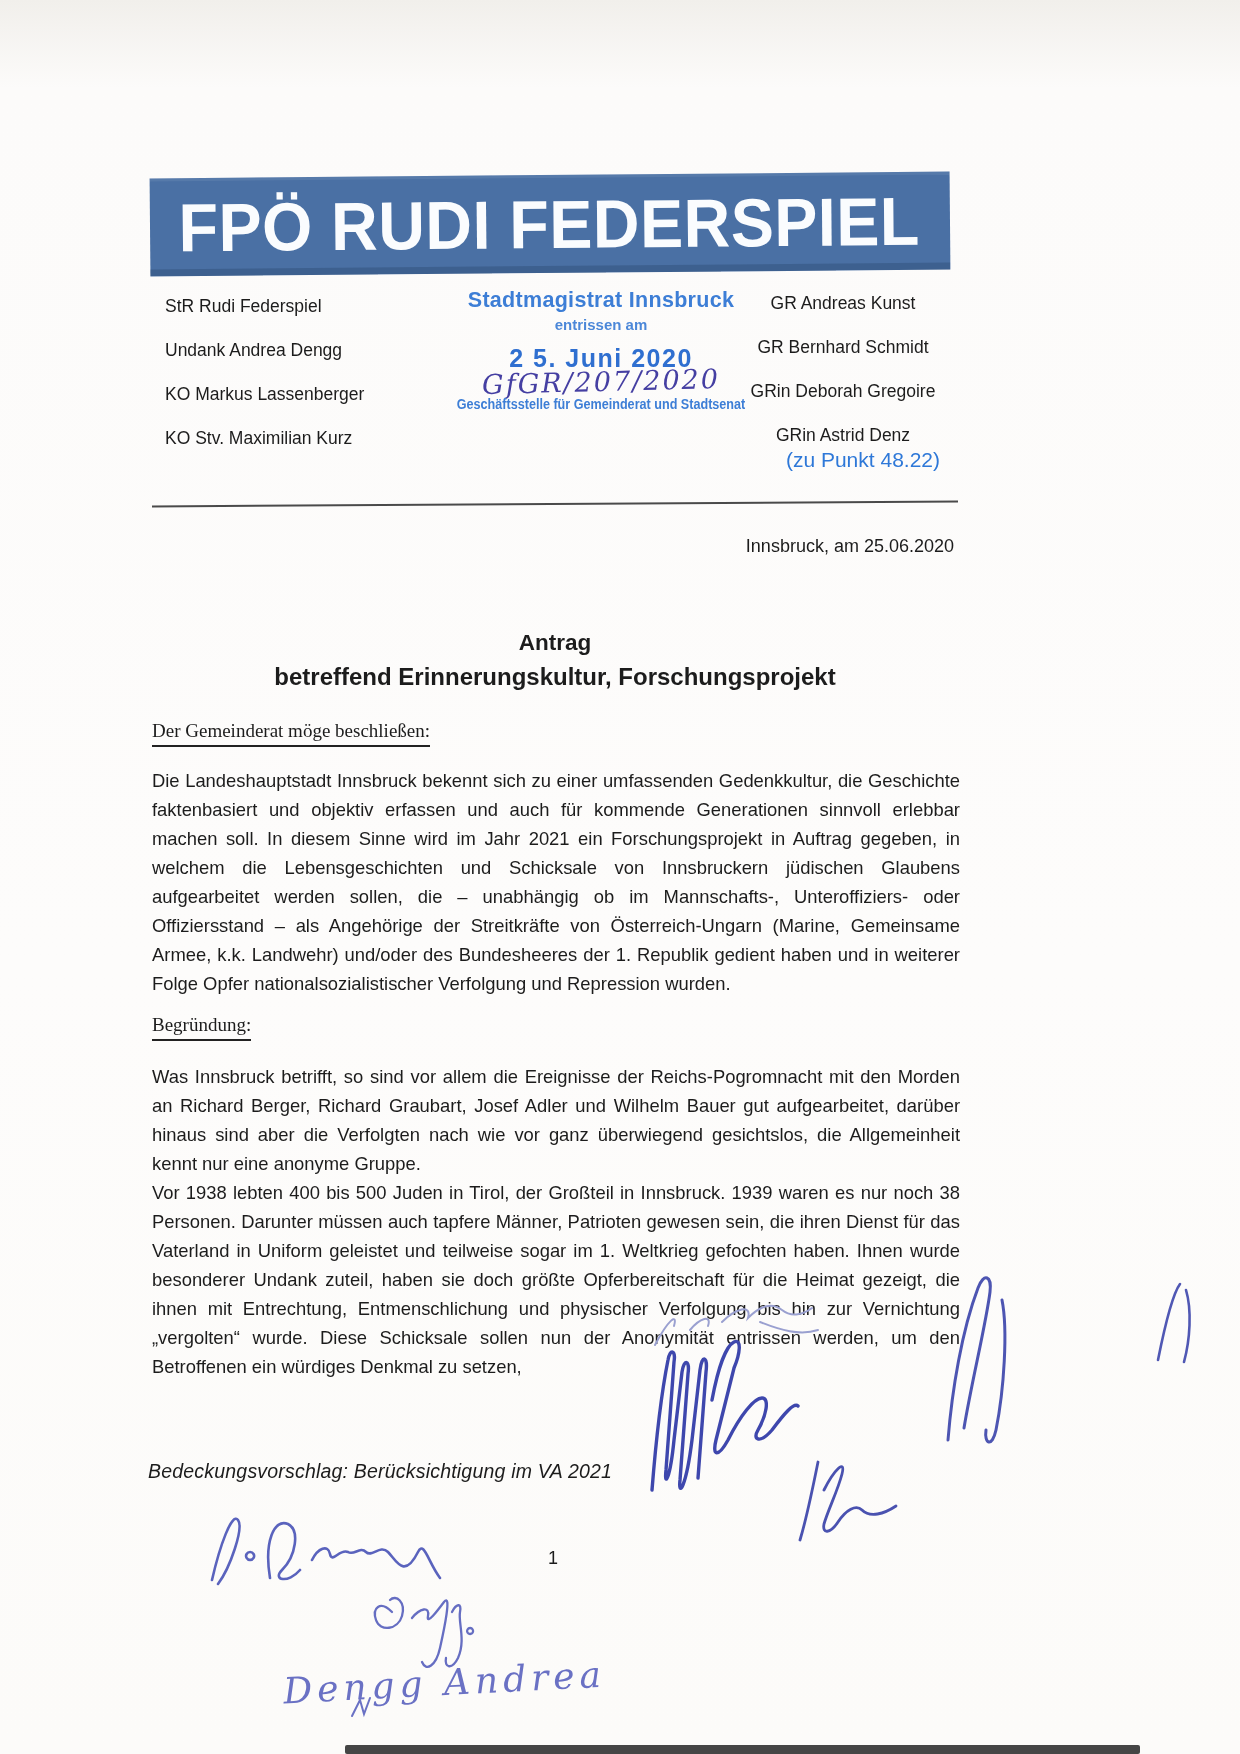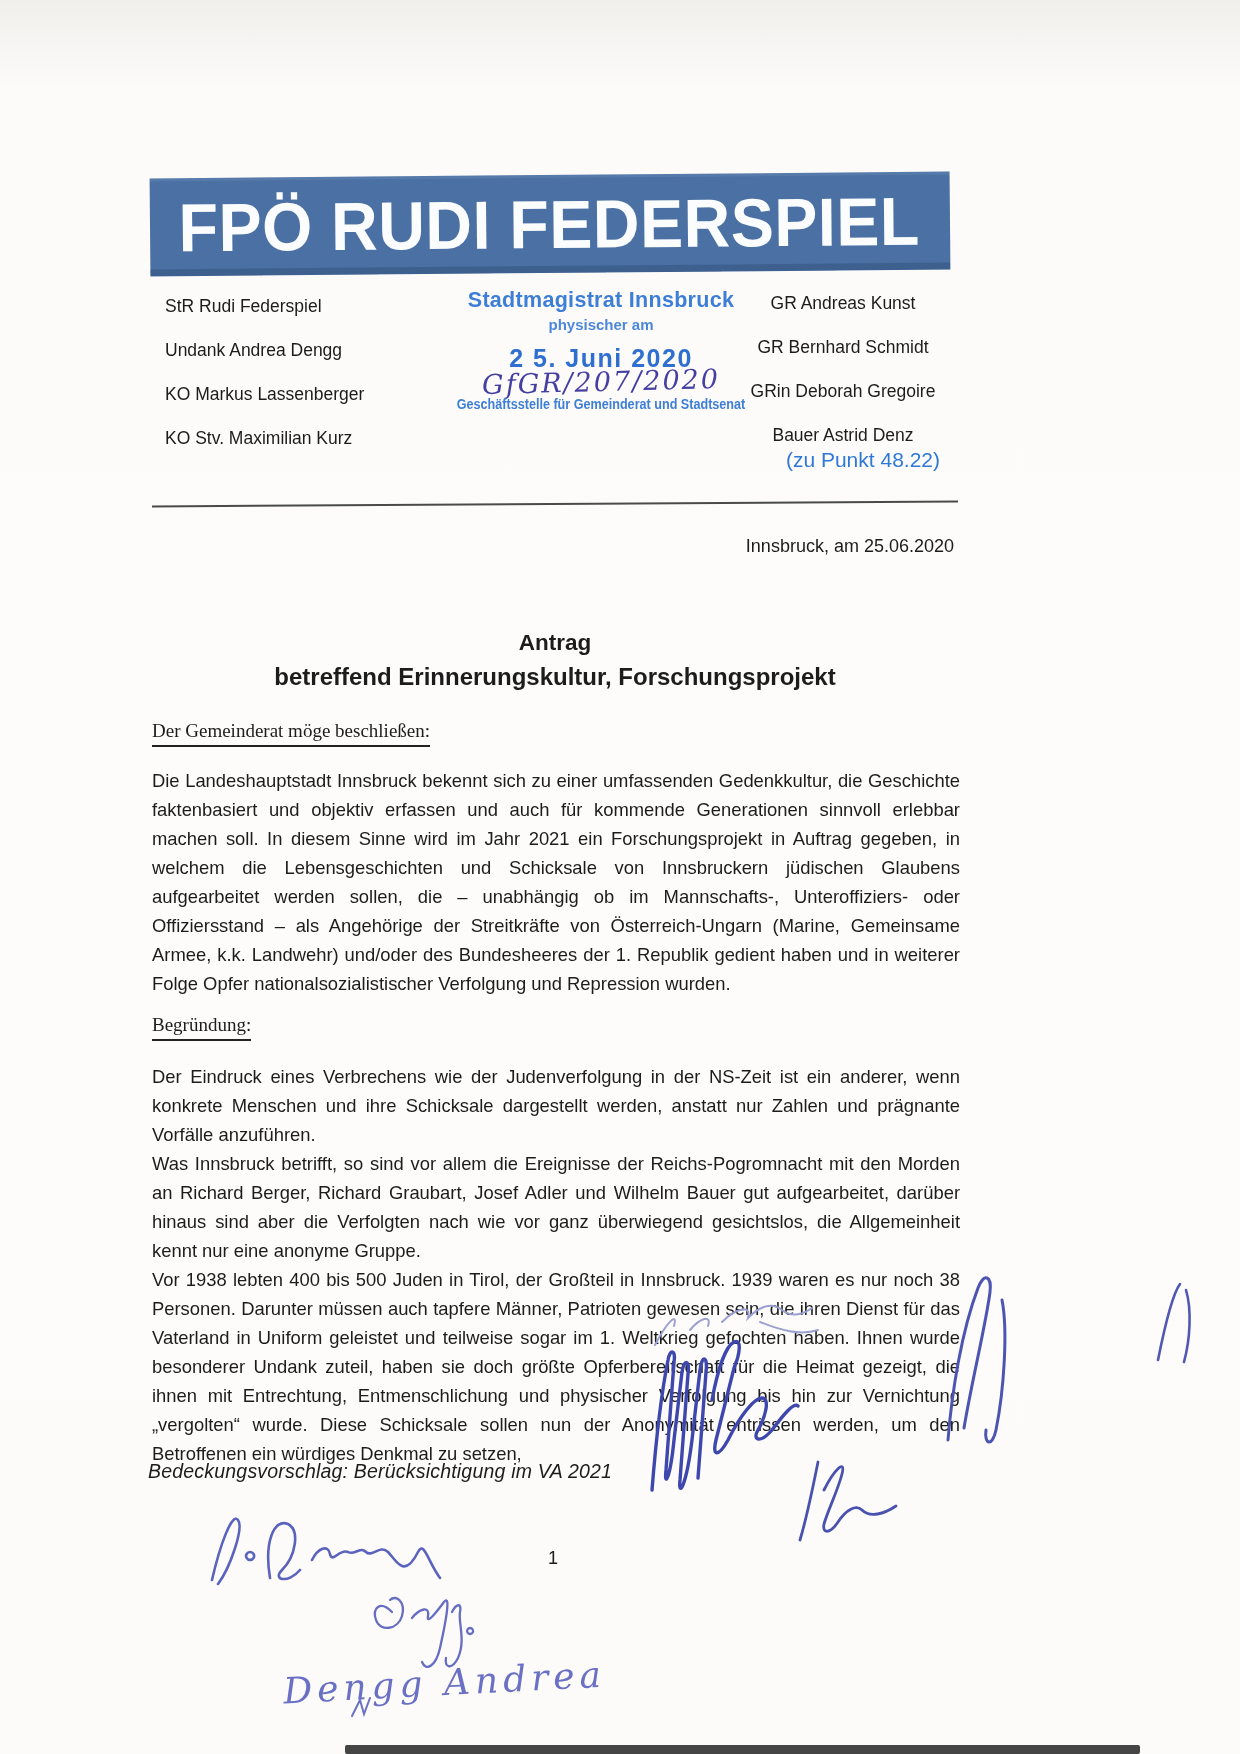--- a/index.html
+++ b/index.html
@@ -79,31 +79,31 @@
 
   <div class="col-left">
     <div class="row">StR Rudi Federspiel</div>
     <div class="row">Undank Andrea Dengg</div>
     <div class="row">KO Markus Lassenberger</div>
     <div class="row">KO Stv. Maximilian Kurz</div>
   </div>
 
   <div class="stamp">
     <div class="stamp-authority">Stadtmagistrat Innsbruck</div>
-    <div class="stamp-received">physischer am</div>
+    <div class="stamp-received">entrissen am</div>
     <div class="stamp-date">2 5. Juni 2020</div>
     <div class="stamp-ref">GfGR/207/2020</div>
     <div class="stamp-office">Geschäftsstelle für Gemeinderat und Stadtsenat</div>
   </div>
 
   <div class="col-right">
     <div class="row">GR Andreas Kunst</div>
     <div class="row">GR Bernhard Schmidt</div>
     <div class="row">GRin Deborah Gregoire</div>
-    <div class="row">Bauer Astrid Denz</div>
+    <div class="row">GRin Astrid Denz</div>
   </div>
 
   <div class="agenda-ref">(zu Punkt 48.22)</div>
 
   <div class="rule"></div>
 
   <div class="date-line">Innsbruck, am 25.06.2020</div>
 
   <div class="title-block">
     <div class="title-main">Antrag</div>
@@ -112,21 +112,20 @@
 
   <div class="sec-heading pos-res-head">
     <span>Der Gemeinderat möge beschließen:</span>
   </div>
   <div class="para pos-res-text">Die Landeshauptstadt Innsbruck bekennt sich zu einer umfassenden Gedenkkultur, die Geschichte faktenbasiert und objektiv erfassen und auch für kommende Generationen sinnvoll erlebbar machen soll. In diesem Sinne wird im Jahr 2021 ein Forschungsprojekt in Auftrag gegeben, in welchem die Lebensgeschichten und Schicksale von Innsbruckern jüdischen Glaubens aufgearbeitet werden sollen, die – unabhängig ob im Mannschafts-, Unteroffiziers- oder Offiziersstand – als Angehörige der Streitkräfte von Österreich-Ungarn (Marine, Gemeinsame Armee, k.k. Landwehr) und/oder des Bundesheeres der 1. Republik gedient haben und in weiterer Folge Opfer nationalsozialistischer Verfolgung und Repression wurden.</div>
 
   <div class="sec-heading pos-just-head">
     <span>Begründung:</span>
   </div>
   <div class="para pos-just-text">
-    <p class="jpara">Der Eindruck eines Verbrechens wie der Judenverfolgung in der NS-Zeit ist ein anderer, wenn konkrete Menschen und ihre Schicksale dargestellt werden, anstatt nur Zahlen und prägnante Vorfälle anzuführen.</p>
     <p class="jpara">Was Innsbruck betrifft, so sind vor allem die Ereignisse der Reichs-Pogromnacht mit den Morden an Richard Berger, Richard Graubart, Josef Adler und Wilhelm Bauer gut aufgearbeitet, darüber hinaus sind aber die Verfolgten nach wie vor ganz überwiegend gesichtslos, die Allgemeinheit kennt nur eine anonyme Gruppe.</p>
     <p class="jpara">Vor 1938 lebten 400 bis 500 Juden in Tirol, der Großteil in Innsbruck. 1939 waren es nur noch 38 Personen. Darunter müssen auch tapfere Männer, Patrioten gewesen sein, die ihren Dienst für das Vaterland in Uniform geleistet und teilweise sogar im 1. Weltkrieg gefochten haben. Ihnen wurde besonderer Undank zuteil, haben sie doch größte Opferbereitschaft für die Heimat gezeigt, die ihnen mit Entrechtung, Entmenschlichung und physischer Verfolgung bis hin zur Vernichtung „vergolten“ wurde. Diese Schicksale sollen nun der Anonymität entrissen werden, um den Betroffenen ein würdiges Denkmal zu setzen,</p>
   </div>
 
   <div class="funding-note">Bedeckungsvorschlag: Berücksichtigung im VA 2021</div>
 
   <div class="page-number">1</div>
 
   <div class="sig-name">Dengg Andrea</div>
 

